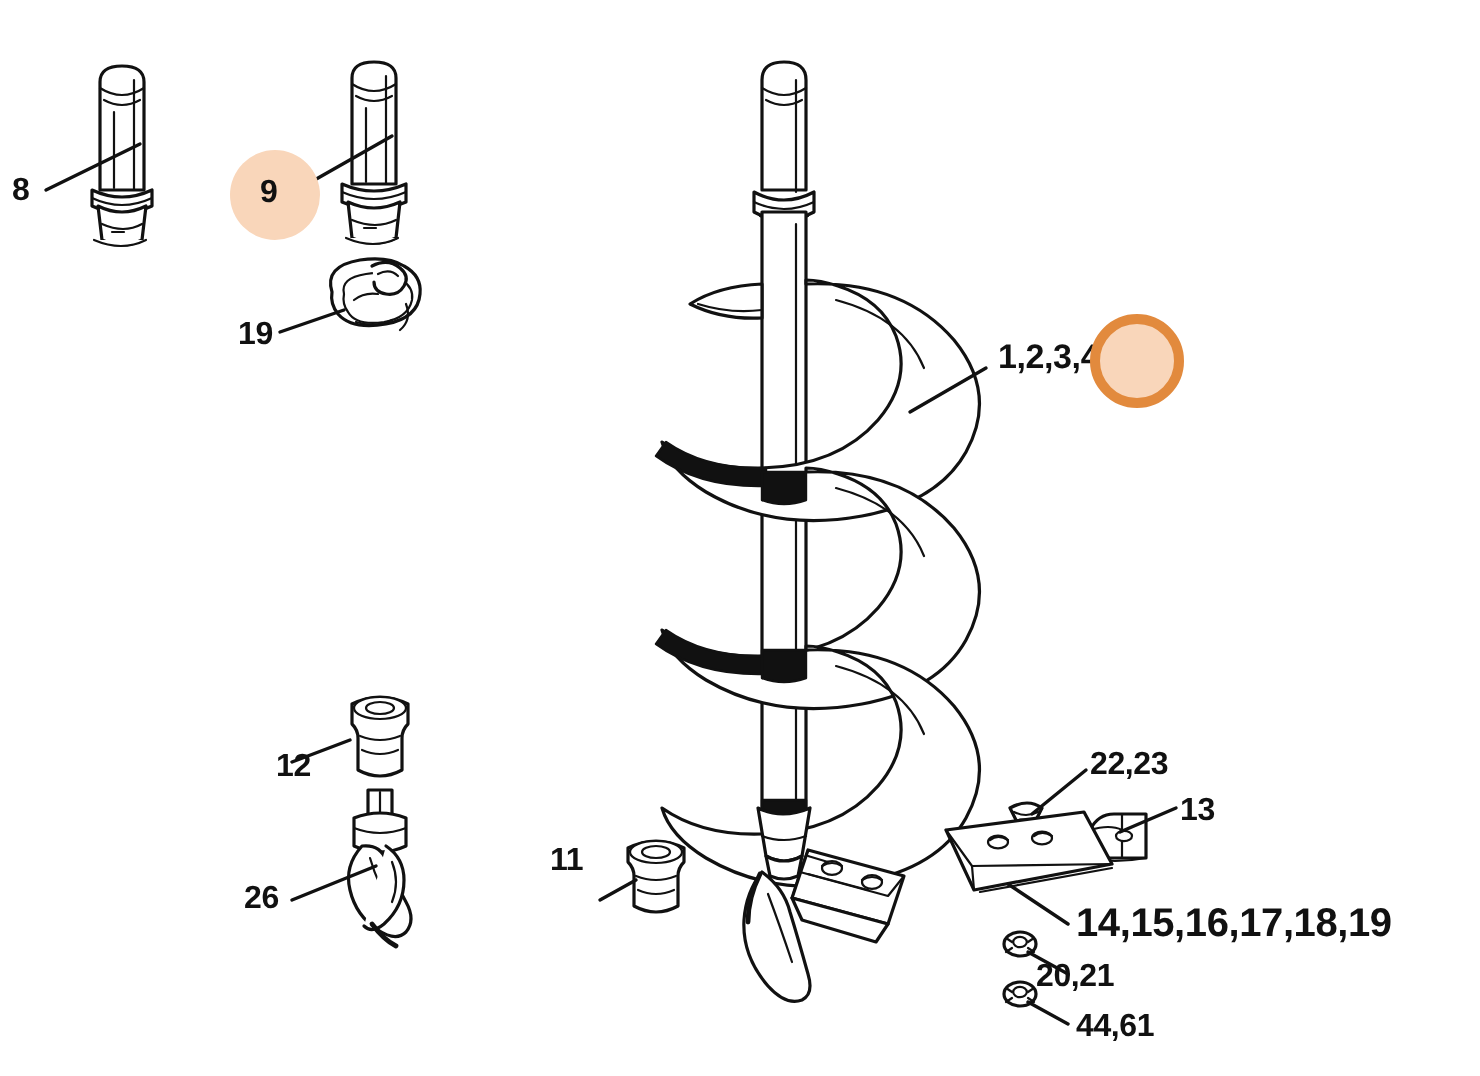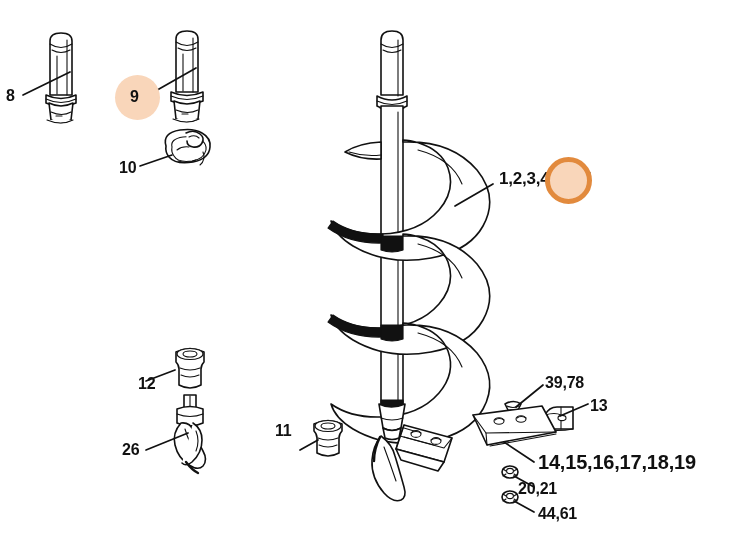--- a/index.html
+++ b/index.html
@@ -338,33 +338,33 @@
     <path class="lead" d="M534 512 L514 501"></path>
 
   </svg>
 
   <div class="hl hl-fill hl-9"></div>
 
   <div class="label label-8">8</div>
 
   <div class="label label-9">9</div>
 
-  <div class="label label-10">10</div>
+  <div class="label label-10">19</div>
 
   <div class="label label-main">1,2,3,4,5,6,7</div>
 
   <div class="hl hl-ring hl-456"></div>
 
   <div class="label label-12">12</div>
 
   <div class="label label-26">26</div>
 
   <div class="label label-11">11</div>
 
-  <div class="label label-2223">39,78</div>
+  <div class="label label-2223">22,23</div>
 
   <div class="label label-13">13</div>
 
   <div class="label label-14">14,15,16,17,18,19</div>
 
   <div class="label label-2021">20,21</div>
 
   <div class="label label-2425">44,61</div>
 
 </div>

